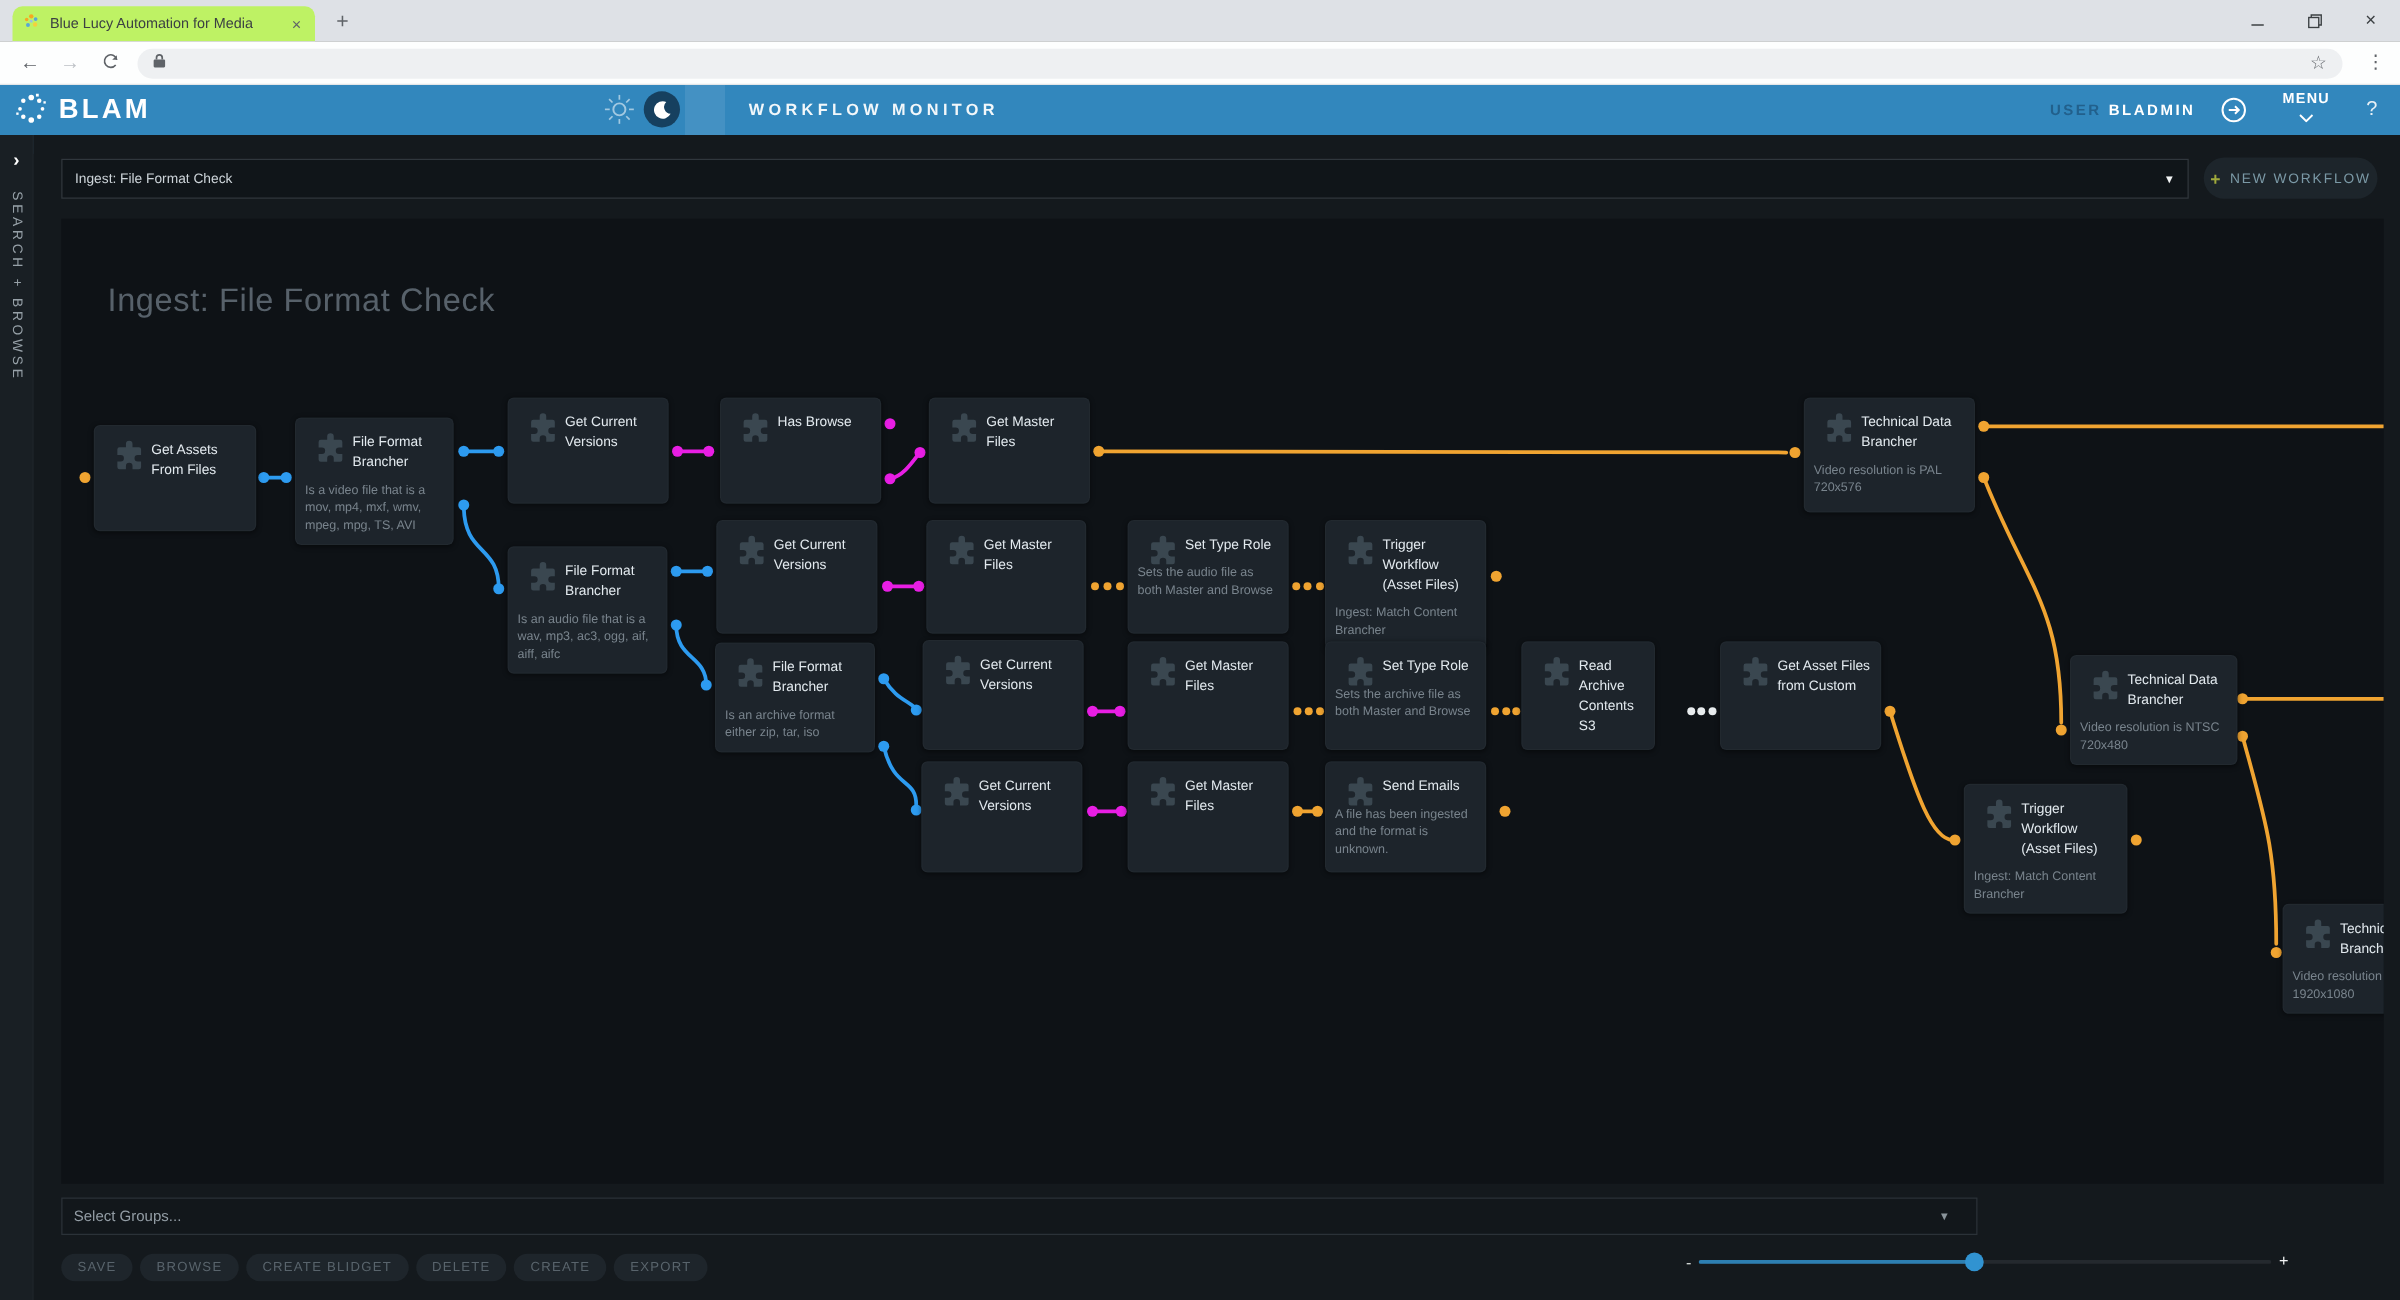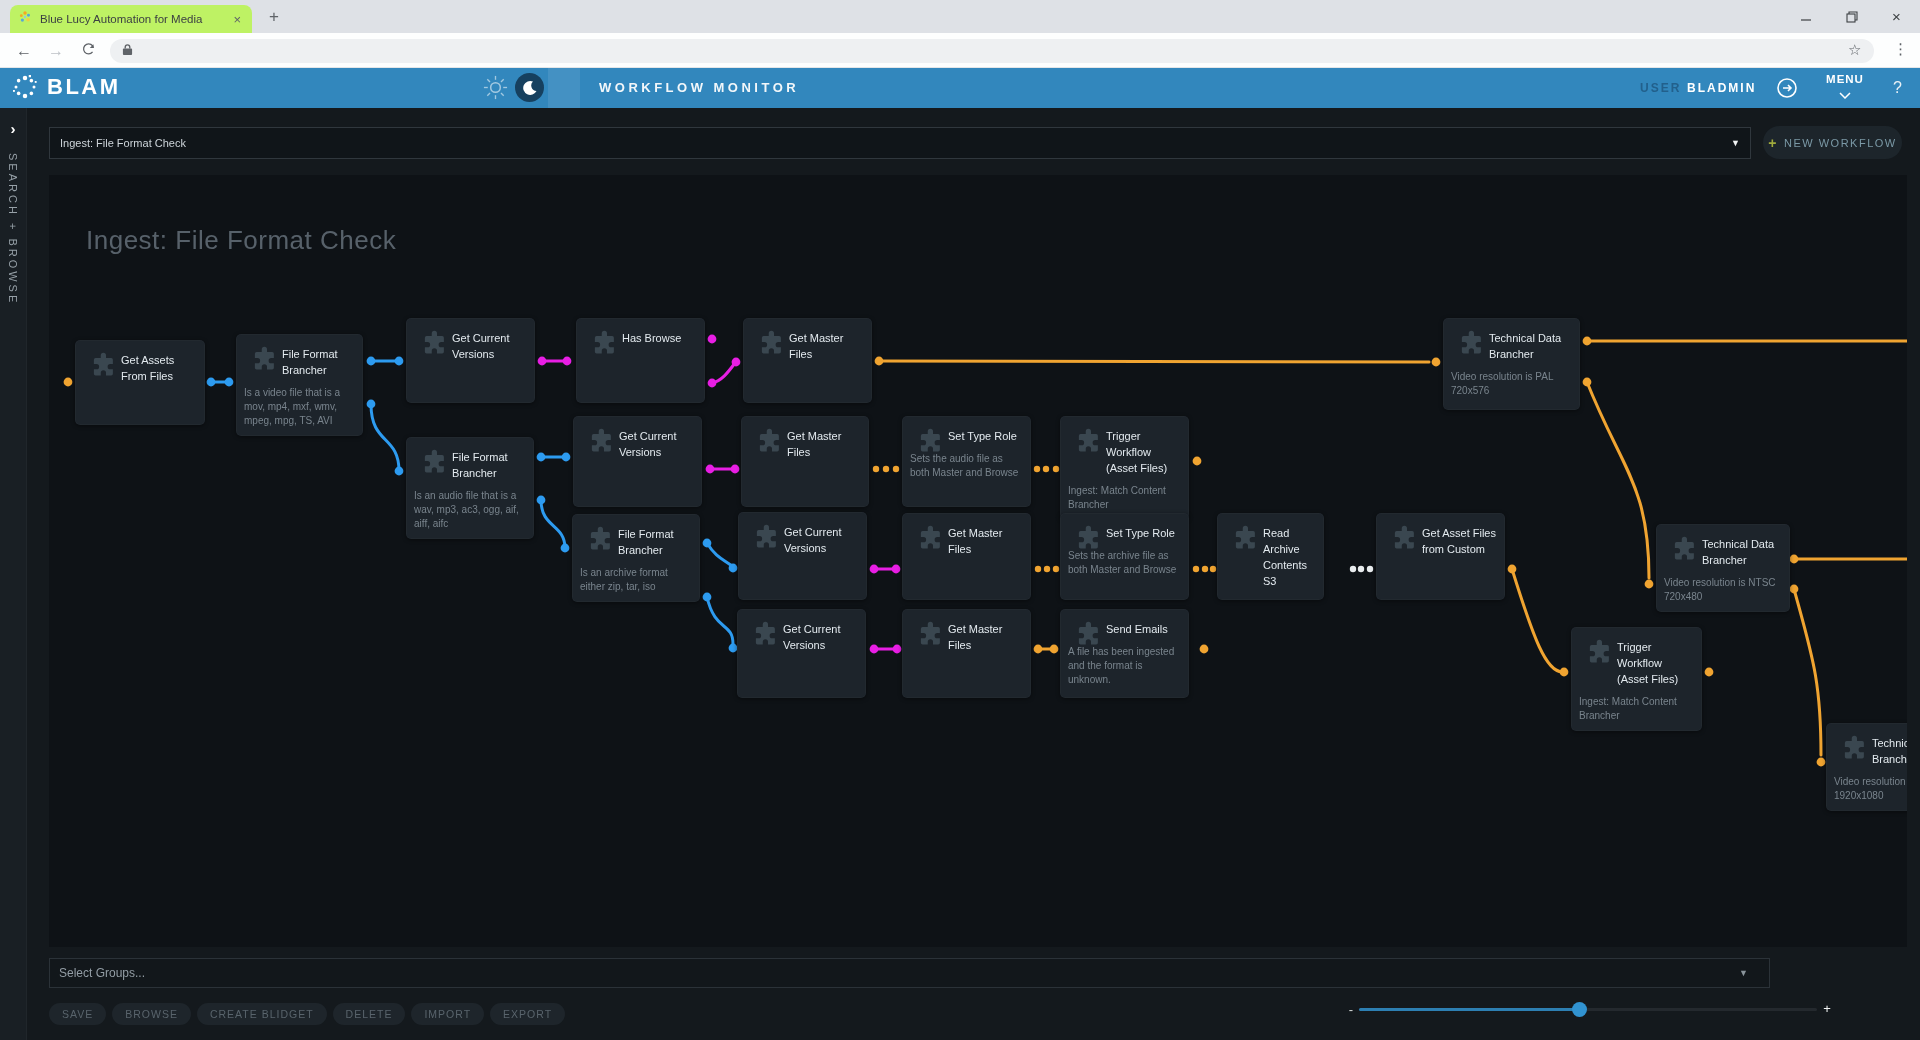--- a/index.html
+++ b/index.html
@@ -70,21 +70,21 @@
   .canvas-title { position:absolute; left:37px; top:50px; font-size:26px; color:#57616a;
     letter-spacing:.5px; }
   .links-layer { position:absolute; left:0; top:0; z-index:1; }
   .wf-node { position:absolute; z-index:2; background:#1d242b; border-radius:5px;
     box-shadow:0 1px 4px rgba(0,0,0,.45), inset 0 0 0 1px rgba(255,255,255,.025); }
   .wf-icon { position:absolute; left:11px; top:11px; }
   .wf-title { margin:12px 6px 0 46px; font-size:11px; line-height:16px; color:#e3eaef;
     font-weight:500; }
   .wf-desc { margin:8px 8px 8px 8px; font-size:10px; line-height:14px; color:#79848d; }
 
-  .groups-row { position:absolute; left:22px; top:850px; width:1721px; height:30px;
+  .groups-row { position:absolute; left:22px; top:850px; width:1533px; height:30px;
     background:#12171b; border:1px solid #2b3238; display:flex; align-items:center; padding:0 9px; }
   .groups-text { flex:1; color:#939da5; font-size:12px; }
   .groups-caret { color:#8a949b; font-size:9px; margin-right:12px; }
 
   .actions { position:absolute; left:22px; top:895px; display:flex; gap:6px; }
   .action-btn { background:#1e252b; border-radius:12px; padding:5px 13px; font-size:10.5px;
     letter-spacing:1px; color:#59646c; white-space:nowrap; }
 
   .zoom-minus { position:absolute; left:1318px; top:894px; color:#d8dcda; font-size:13px; width:12px; text-align:center;}
   .zoom-track { position:absolute; left:1332px; top:900px; width:458px; height:3px; background:#24292e;
@@ -525,21 +525,21 @@
     <div class="groups-row">
       <span class="groups-text">Select Groups...</span>
       <span class="groups-caret">▼</span>
     </div>
 
     <div class="actions">
       <span class="action-btn">SAVE</span>
       <span class="action-btn">BROWSE</span>
       <span class="action-btn">CREATE BLIDGET</span>
       <span class="action-btn">DELETE</span>
-      <span class="action-btn">IMPORT</span>
+      <span class="action-btn">CREATE</span>
       <span class="action-btn">EXPORT</span>
     </div>
 
     <span class="zoom-minus">-</span>
     <div class="zoom-track">
       <div class="zoom-fill" style="width: 220px;"></div>
       <div class="zoom-thumb" style="left: 213px;"></div>
     </div>
     <span class="zoom-plus">+</span>
 

